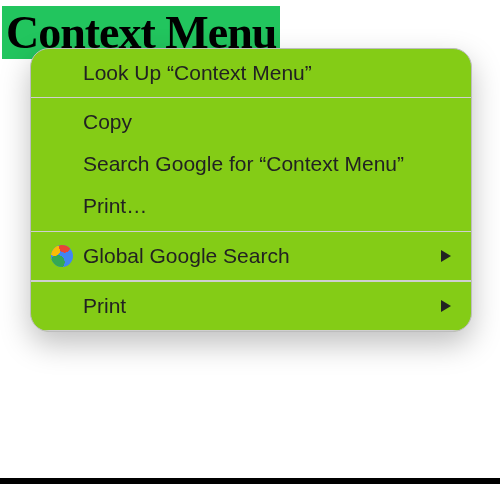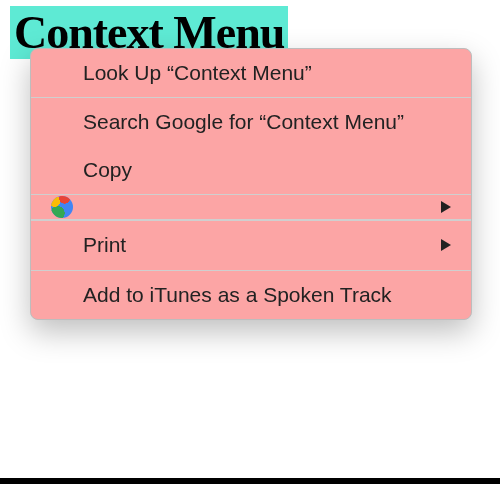--- a/index.html
+++ b/index.html
@@ -1,19 +1,19 @@
 <!DOCTYPE html>
 <html><head>
 <meta charset="utf-8">
 <style>
   html,body{margin:0;padding:0;width:500px;height:500px;background:#fff;font-family:-apple-system,"Helvetica Neue",Arial,sans-serif;overflow:hidden}
   .page{position:relative;width:500px;height:500px}
-  .sel{position:absolute;left:10px;top:6px;background:#5eead4;padding:0 4px}
+  .sel{position:absolute;left:2px;top:6px;background:#22c55e;padding:0 4px}
   .sel h1{margin:0;font-size:46px;font-weight:800;font-family:Georgia,'Times New Roman',serif;color:#000;letter-spacing:-1px}
-  .menu{position:absolute;left:30px;top:48px;width:440px;background:#fca5a5;border:1px solid #bdbdbd;border-radius:8px;box-shadow:0 12px 30px rgba(0,0,0,.25);overflow:hidden}
+  .menu{position:absolute;left:30px;top:48px;width:440px;background:#84cc16;border:1px solid #bdbdbd;border-radius:19px;box-shadow:0 12px 30px rgba(0,0,0,.25);overflow:hidden}
   .mi{position:relative;font-size:21px;color:#222;padding:12px 22px 12px 52px;line-height:1.15;cursor:default}
   .mi+.mi.samegroup{padding-top:6px}
   .sep{height:1px;background:#cfcfcf;margin:0}
   .sub::after{content:"";position:absolute;right:20px;top:50%;transform:translateY(-50%);width:0;height:0;border-left:10px solid #222;border-top:6px solid transparent;border-bottom:6px solid transparent}
   .globe{position:absolute;left:20px;top:50%;transform:translateY(-50%);width:22px;height:22px;border-radius:50%;overflow:hidden}
   .globe::before{content:"";position:absolute;inset:0;background:
      radial-gradient(circle at 62% 10%,#e94435 0 22%,transparent 23%),
      radial-gradient(circle at 16% 24%,#fbbc05 0 22%,transparent 23%),
      radial-gradient(circle at 30% 78%,#34a853 0 30%,transparent 31%),
      #4285f4}
@@ -33,39 +33,40 @@
     <line x1="52" y1="8" x2="16" y2="128" stroke="#d9302c" stroke-width="8" stroke-linecap="round"></line>
     <polygon points="16,150 2,118 32,126" fill="#d9302c"></polygon>
   </svg>
 
   <div class="menu">
     <div class="mi">
       <span>Look Up “Context Menu”</span>
     </div>
     <div class="sep"></div>
 
+    <div class="mi">
+      <span>Copy</span>
+    </div>
     <div class="mi samegroup">
       <span>Search Google for “Context Menu”</span>
     </div>
-    <div class="mi">
-      <span>Copy</span>
+    <div class="mi samegroup">
+      <span>Print…</span>
     </div>
     <div class="sep"></div>
 
     <div class="mi sub">
       <span class="globe"></span>
+      <span>Global Google Search</span>
     </div>
     <div class="sep"></div>
 
     <div class="sep"></div>
 
     <div class="mi sub">
       <span>Print</span>
     </div>
     <div class="sep"></div>
 
-    <div class="mi">
-      <span>Add to iTunes as a Spoken Track</span>
-    </div>
   </div>
 
   <div class="bar"></div>
 </div>
 
 </body></html>

